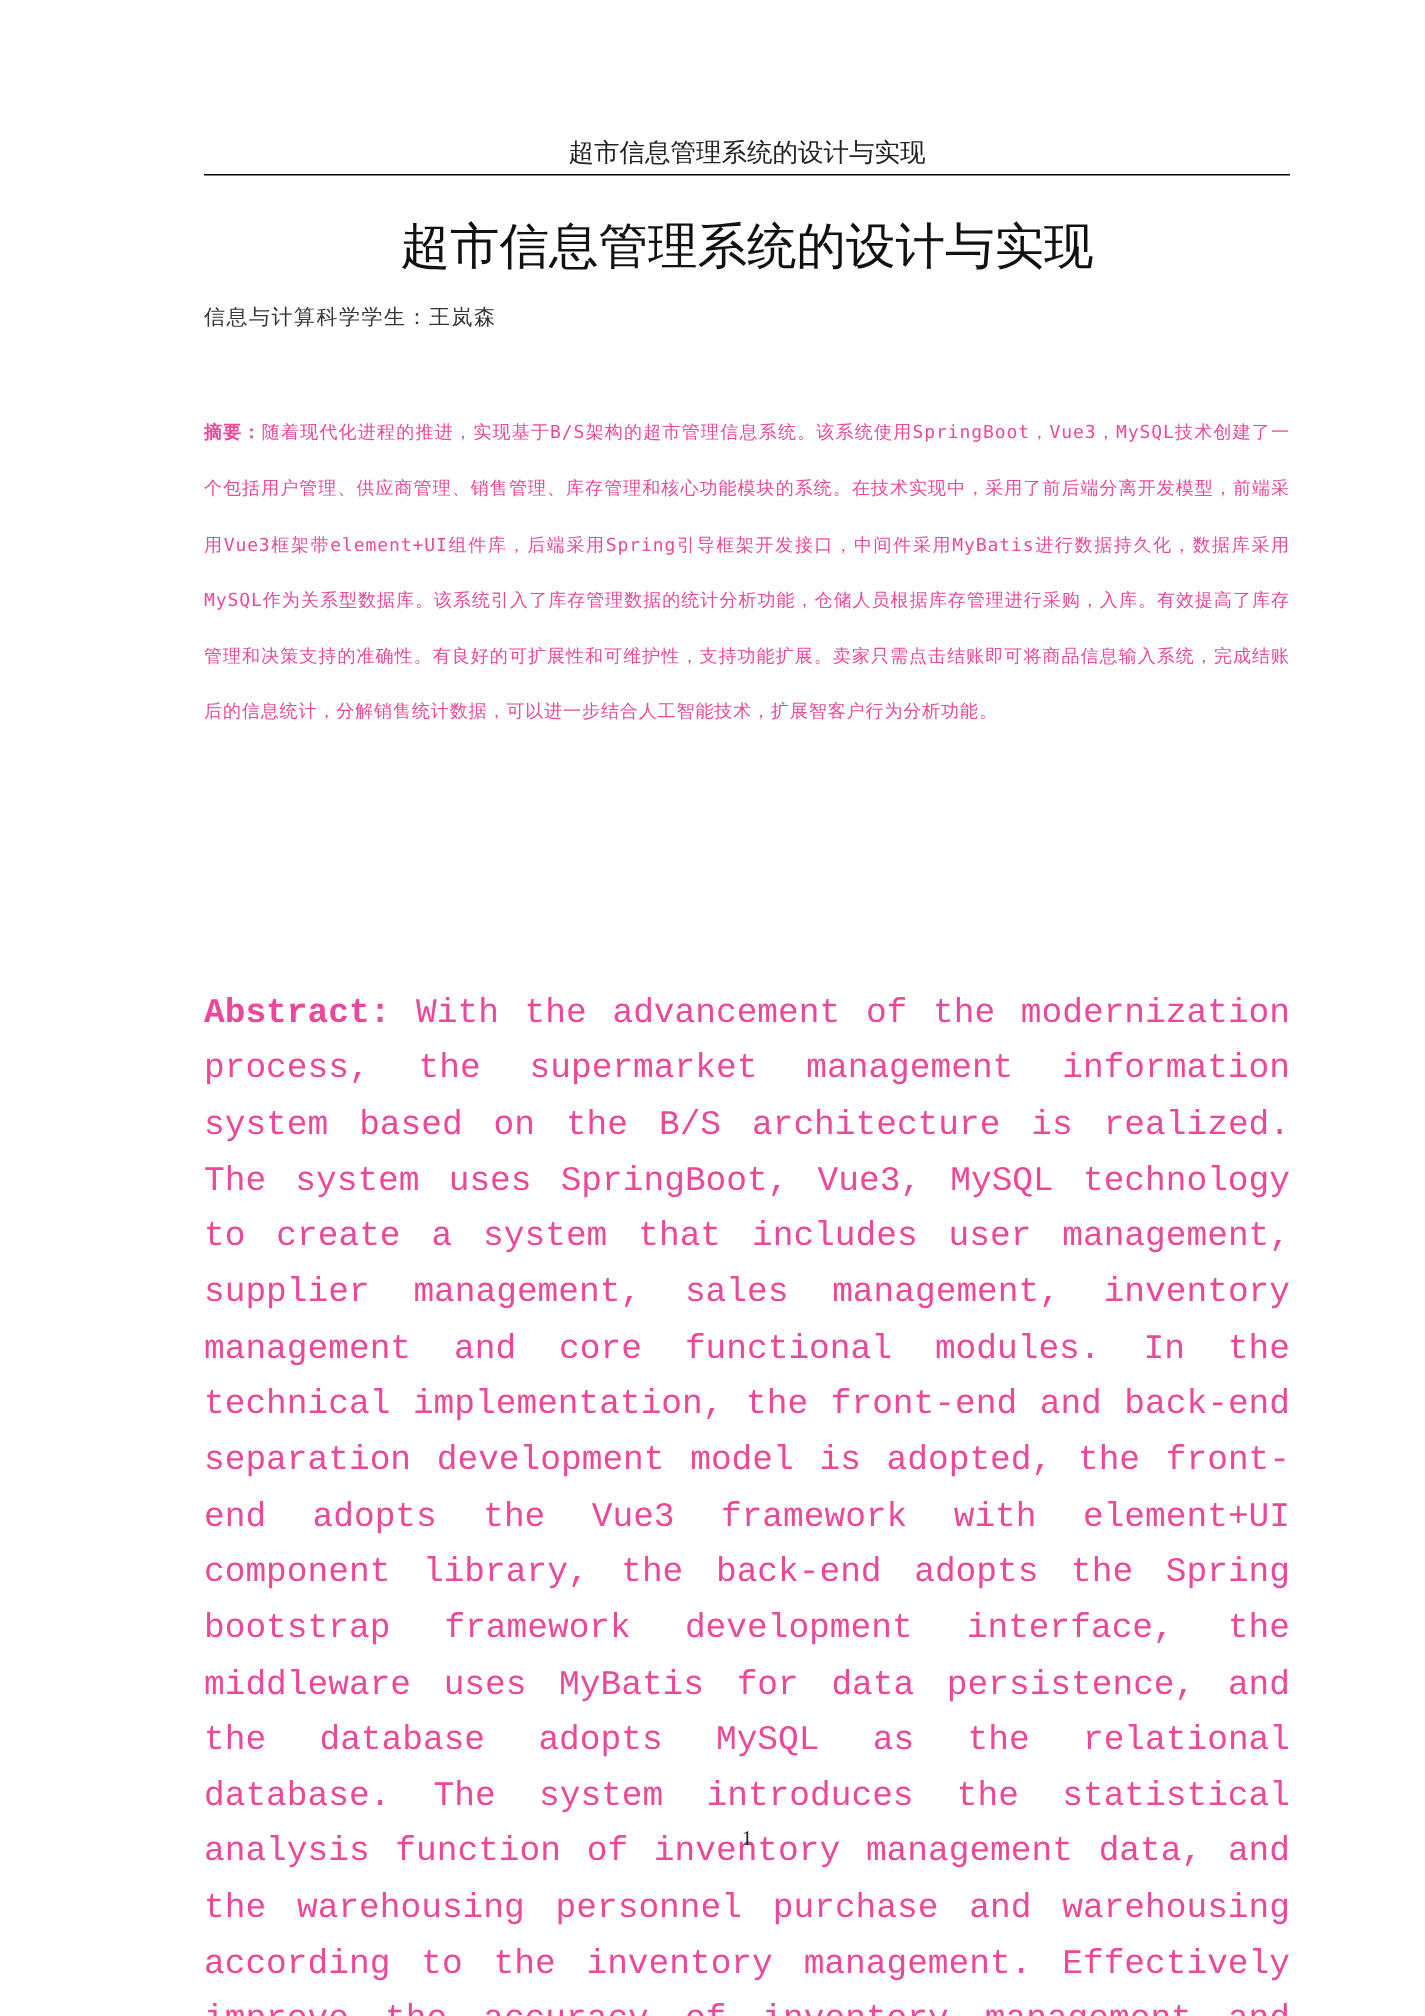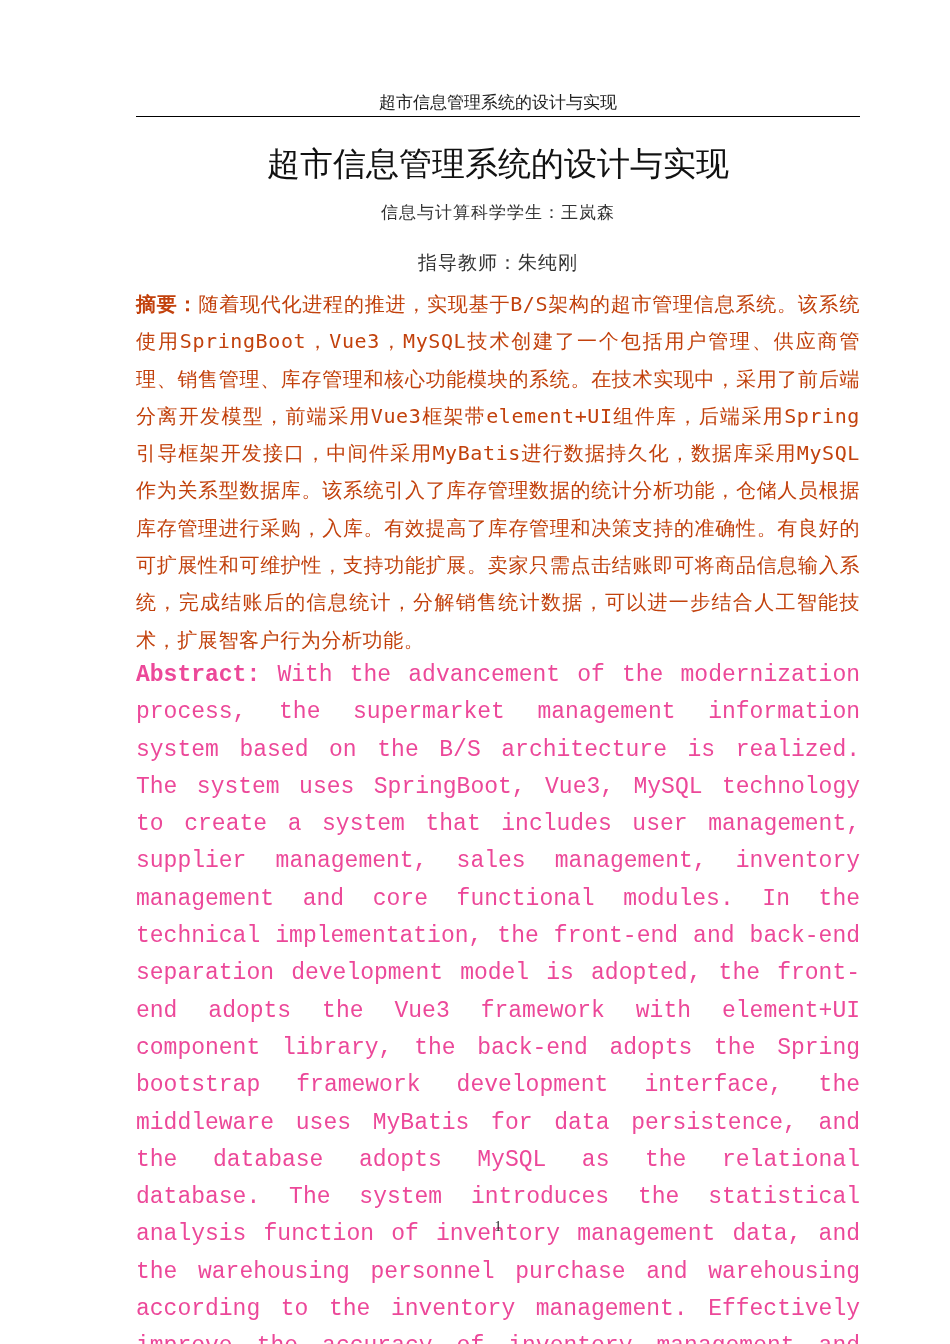--- a/index.html
+++ b/index.html
@@ -13,31 +13,31 @@
   .header-rule {
     position: absolute; left: 136px; width: 724px; top: 116px; height: 0;
     border-top: 1.5px solid #000;
   }
   .title {
     position: absolute; left: 136px; width: 724px; top: 142px;
     text-align: center; font-family: "DejaVu Sans", sans-serif; font-size: 33px; line-height: 44px; color: #111;
   }
   .author {
     position: absolute; left: 136px; width: 724px; top: 199px;
-    text-align: center; font-family: "DejaVu Sans Mono", monospace; font-size: 17px; line-height: 26px; color: #333;
+    font-family: "DejaVu Sans Mono", monospace; font-size: 14px; line-height: 26px; color: #333;
     letter-spacing: 1px;
   }
   .advisor {
     position: absolute; left: 136px; width: 724px; top: 249px;
     text-align: center; font-family: "DejaVu Sans Mono", monospace; font-size: 19px; line-height: 26px; color: #333;
     letter-spacing: 1px;
   }
   .cn-abstract {
-    position: absolute; left: 136px; width: 724px; top: 286px;
-    font-family: "DejaVu Sans Mono", monospace; font-size: 20px; line-height: 37.3px; color: #c2410c;
+    position: absolute; left: 136px; width: 724px; top: 270px;
+    font-family: "DejaVu Sans Mono", monospace; font-size: 12px; line-height: 37.3px; color: #ec4899;
     text-align: justify; letter-spacing: 0.6px;
   }
   .cn-abstract .label { font-family: "DejaVu Serif", serif; font-weight: bold; }
   .keywords {
     position: absolute; left: 136px; width: 724px; top: 621px;
     font-family: "Liberation Serif", serif; font-size: 18px; line-height: 26px; color: #111;
   }
   .keywords .label { font-family: "DejaVu Serif", serif; font-weight: bold; font-size: 16px; }
   .en-abstract {
     position: absolute; left: 136px; width: 724px; top: 657px;
@@ -52,21 +52,20 @@
 </style>
 </head>
 <body>
 
 <div class="page">
   <div class="running-header">超市信息管理系统的设计与实现</div>
   <div class="header-rule"></div>
 
   <div class="title">超市信息管理系统的设计与实现</div>
   <div class="author">信息与计算科学学生：王岚森</div>
-  <div class="advisor">指导教师：朱纯刚</div>
 
   <div class="cn-abstract"><span class="label">摘要：</span><span>随着现代化进程的推进，实现基于B/S架构的超市管理信息系统。该系统使用SpringBoot，Vue3，MySQL技术创建了一个包括用户管理、供应商管理、销售管理、库存管理和核心功能模块的系统。在技术实现中，采用了前后端分离开发模型，前端采用Vue3框架带element+UI组件库，后端采用Spring引导框架开发接口，中间件采用MyBatis进行数据持久化，数据库采用MySQL作为关系型数据库。该系统引入了库存管理数据的统计分析功能，仓储人员根据库存管理进行采购，入库。有效提高了库存管理和决策支持的准确性。有良好的可扩展性和可维护性，支持功能扩展。卖家只需点击结账即可将商品信息输入系统，完成结账后的信息统计，分解销售统计数据，可以进一步结合人工智能技术，扩展智客户行为分析功能。</span></div>
 
 
   <div class="en-abstract"><span class="label">Abstract:</span><span> With the advancement of the modernization process, the supermarket management information system based on the B/S architecture is realized. The system uses SpringBoot, Vue3, MySQL technology to create a system that includes user management, supplier management, sales management, inventory management and core functional modules. In the technical implementation, the front-end and back-end separation development model is adopted, the front-end adopts the Vue3 framework with element+UI component library, the back-end adopts the Spring bootstrap framework development interface, the middleware uses MyBatis for data persistence, and the database adopts MySQL as the relational database. The system introduces the statistical analysis function of inventory management data, and the warehousing personnel purchase and warehousing according to the inventory management. Effectively improve the accuracy of inventory management and decision support. It has good scalability and maintainability, and supports function expansion. Sellers only need to click on the checkout to enter the product information into the system, complete the information statistics after the checkout, and decompose the sales statistics, which can be further combined</span></div>
 
   <div class="page-number">1</div>
 </div>
 
 </body></html>

